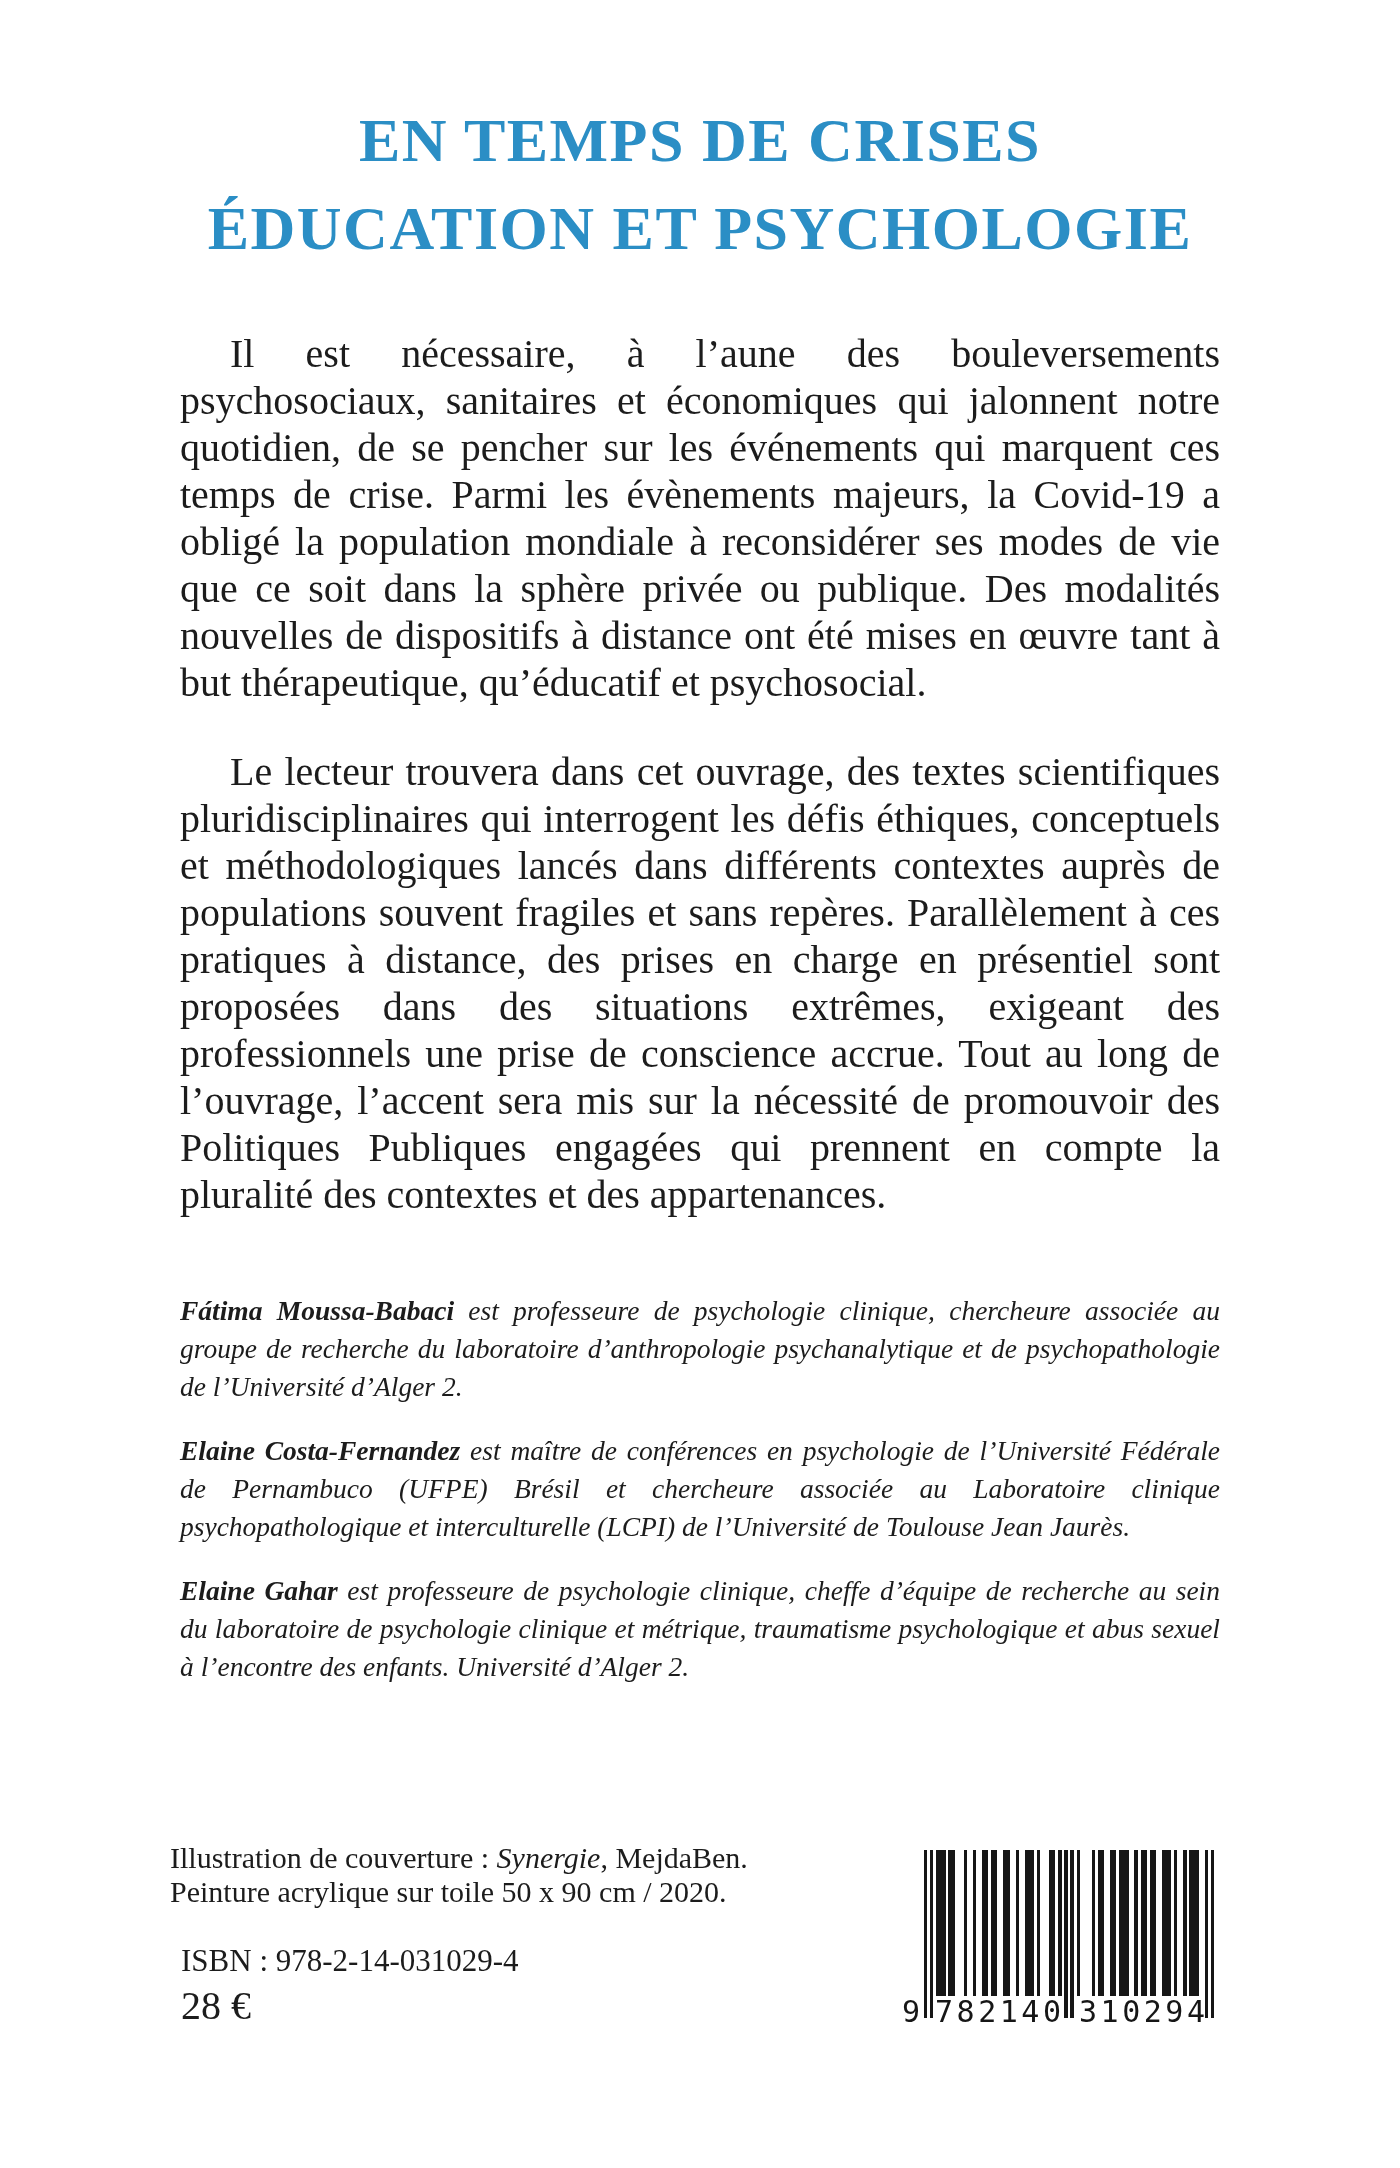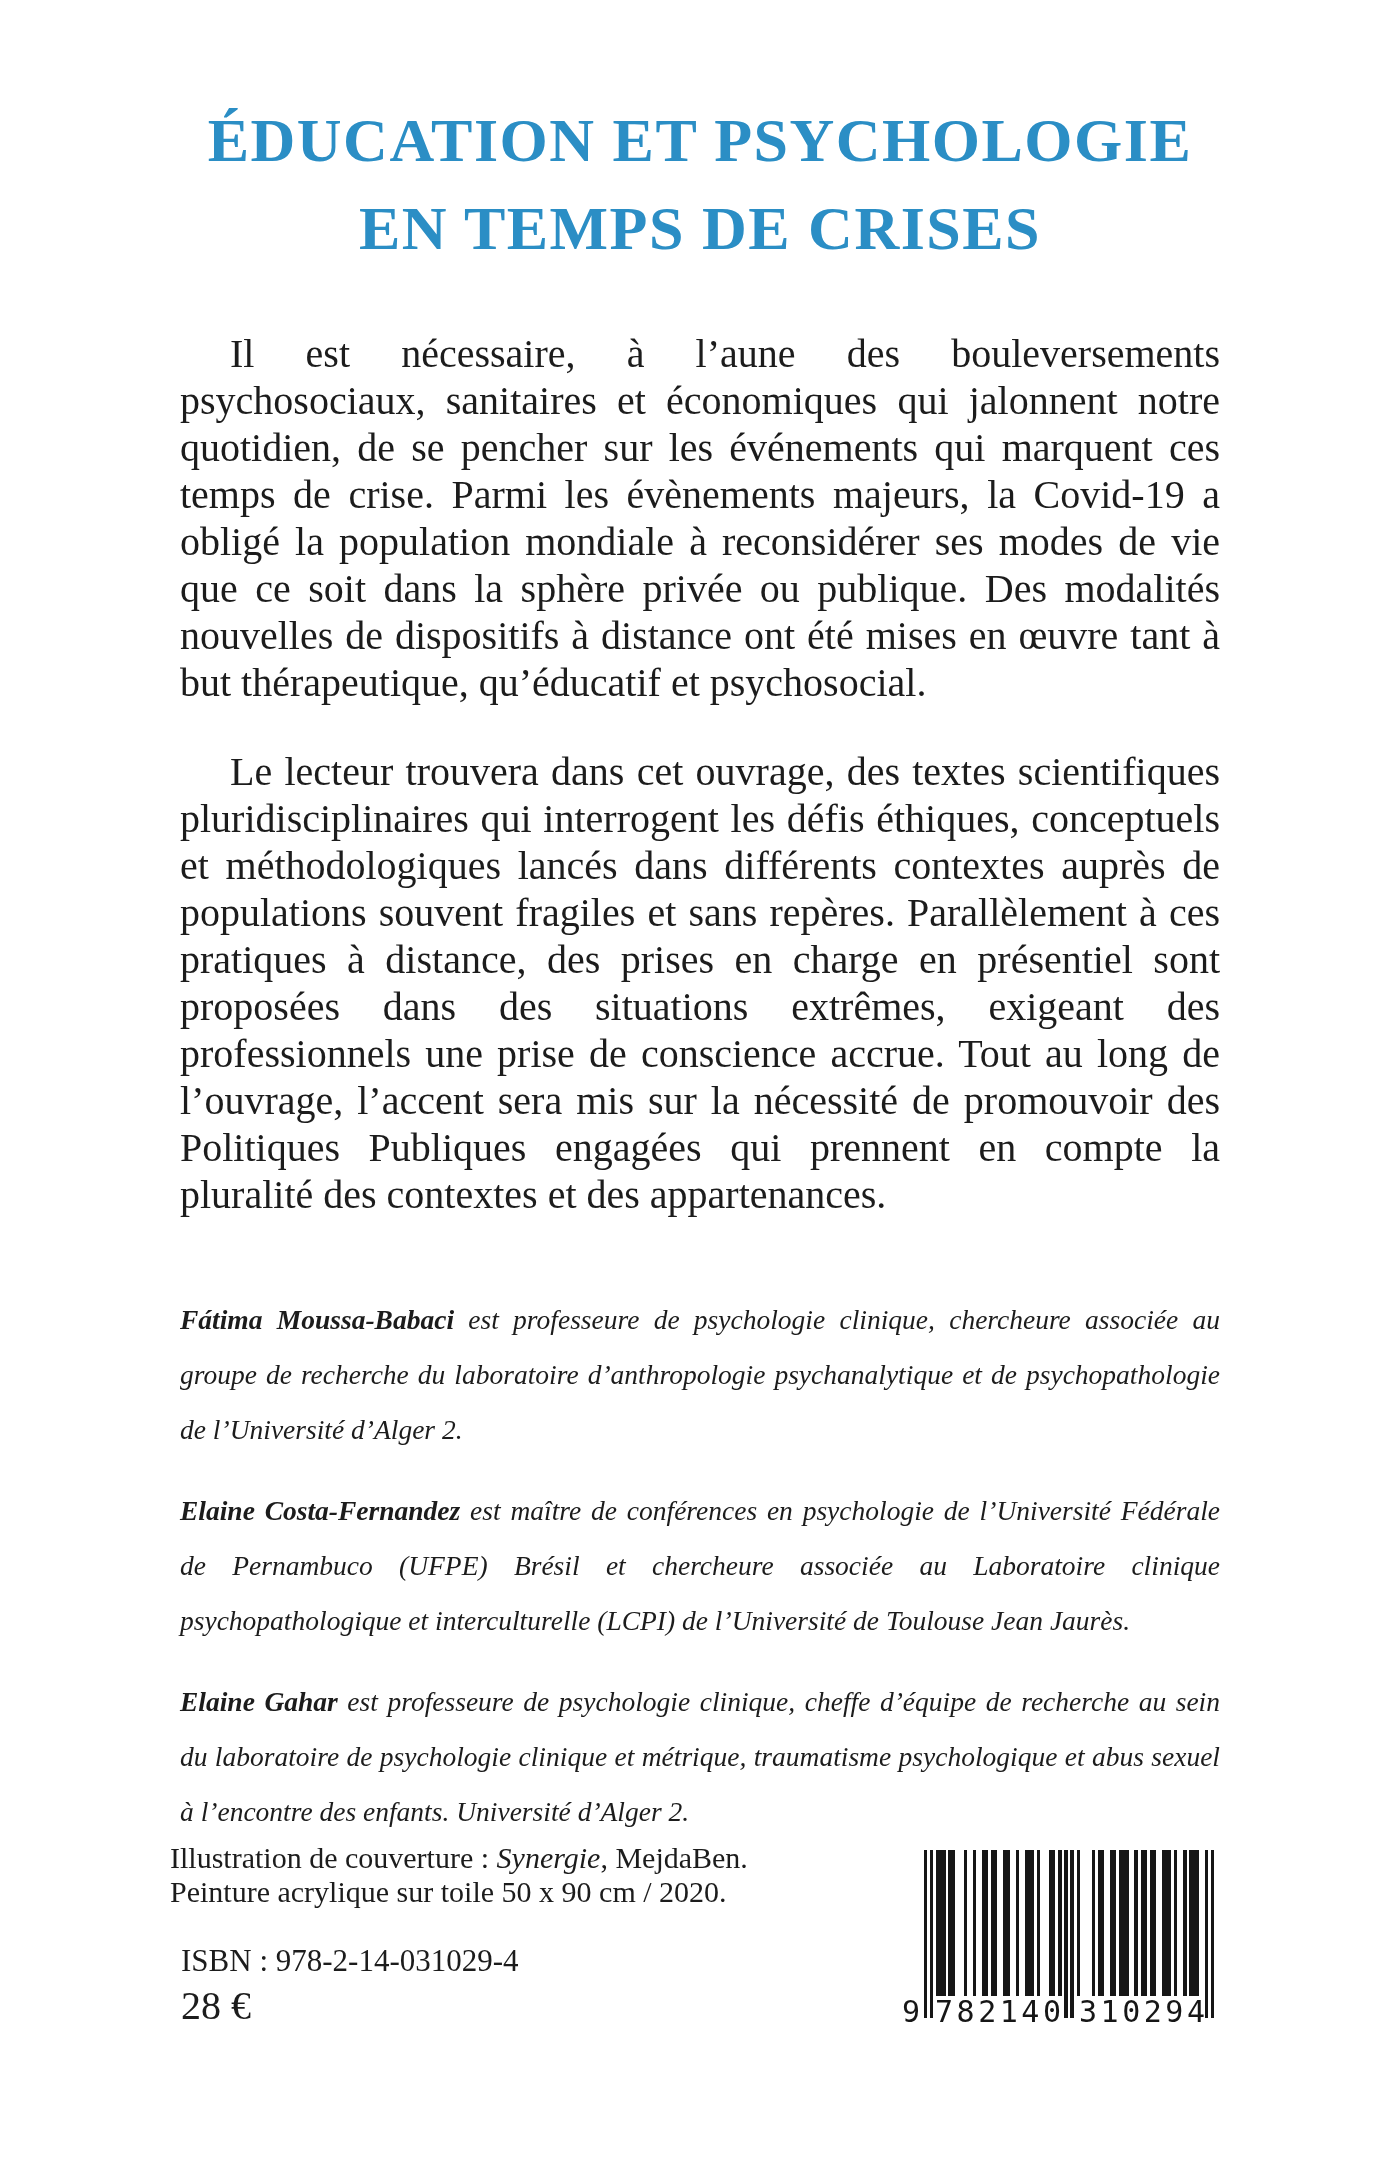--- a/index.html
+++ b/index.html
@@ -37,21 +37,21 @@
   .authors{
     position:absolute;
     left:180px;top:1292px;
     width:1040px;
   }
   .authors p{
     margin:0 0 26px 0;
     text-align:justify;
     font-style:italic;
     font-size:27.5px;
-    line-height:55px;
+    line-height:38px;
   }
   .authors .author-name{font-weight:bold;}
   .credit{
     position:absolute;
     left:170px;top:1841px;
     width:620px;
     font-size:30px;
     line-height:34px;
   }
   .isbn{
@@ -89,22 +89,22 @@
   .bc-first{left:-26px;width:22px;justify-content:flex-end;}
   .bc-g1{left:11px;width:126px;}
   .bc-g2{left:155px;width:126px;}
 </style>
 </head>
 <body>
 
 <div class="page">
 
   <div class="title" style="color: rgb(43, 142, 197);">
+    <div>EN TEMPS DE CRISES</div>
     <div>ÉDUCATION ET PSYCHOLOGIE</div>
-    <div>EN TEMPS DE CRISES</div>
   </div>
 
   <div class="synopsis">
     <p>Il est nécessaire, à l’aune des bouleversements psychosociaux, sanitaires et économiques qui jalonnent notre quotidien, de se pencher sur les événements qui marquent ces temps de crise. Parmi les évènements majeurs, la Covid-19 a obligé la population mondiale à reconsidérer ses modes de vie que ce soit dans la sphère privée ou publique. Des modalités nouvelles de dispositifs à distance ont été mises en œuvre tant à but thérapeutique, qu’éducatif et psychosocial.</p>
     <p>Le lecteur trouvera dans cet ouvrage, des textes scientifiques pluridisciplinaires qui interrogent les défis éthiques, conceptuels et méthodologiques lancés dans différents contextes auprès de populations souvent fragiles et sans repères. Parallèlement à ces pratiques à distance, des prises en charge en présentiel sont proposées dans des situations extrêmes, exigeant des professionnels une prise de conscience accrue. Tout au long de l’ouvrage, l’accent sera mis sur la nécessité de promouvoir des Politiques Publiques engagées qui prennent en compte la pluralité des contextes et des appartenances.</p>
   </div>
 
   <div class="authors">
     <p><span class="author-name">Fátima Moussa-Babaci</span><span> est professeure de psychologie clinique, chercheure associée au groupe de recherche du laboratoire d’anthropologie psychanalytique et de psychopathologie de l’Université d’Alger 2.</span></p>
     <p><span class="author-name">Elaine Costa-Fernandez</span><span> est maître de conférences en psychologie de l’Université Fédérale de Pernambuco (UFPE) Brésil et chercheure associée au Laboratoire clinique psychopathologique et interculturelle (LCPI) de l’Université de Toulouse Jean Jaurès.</span></p>

